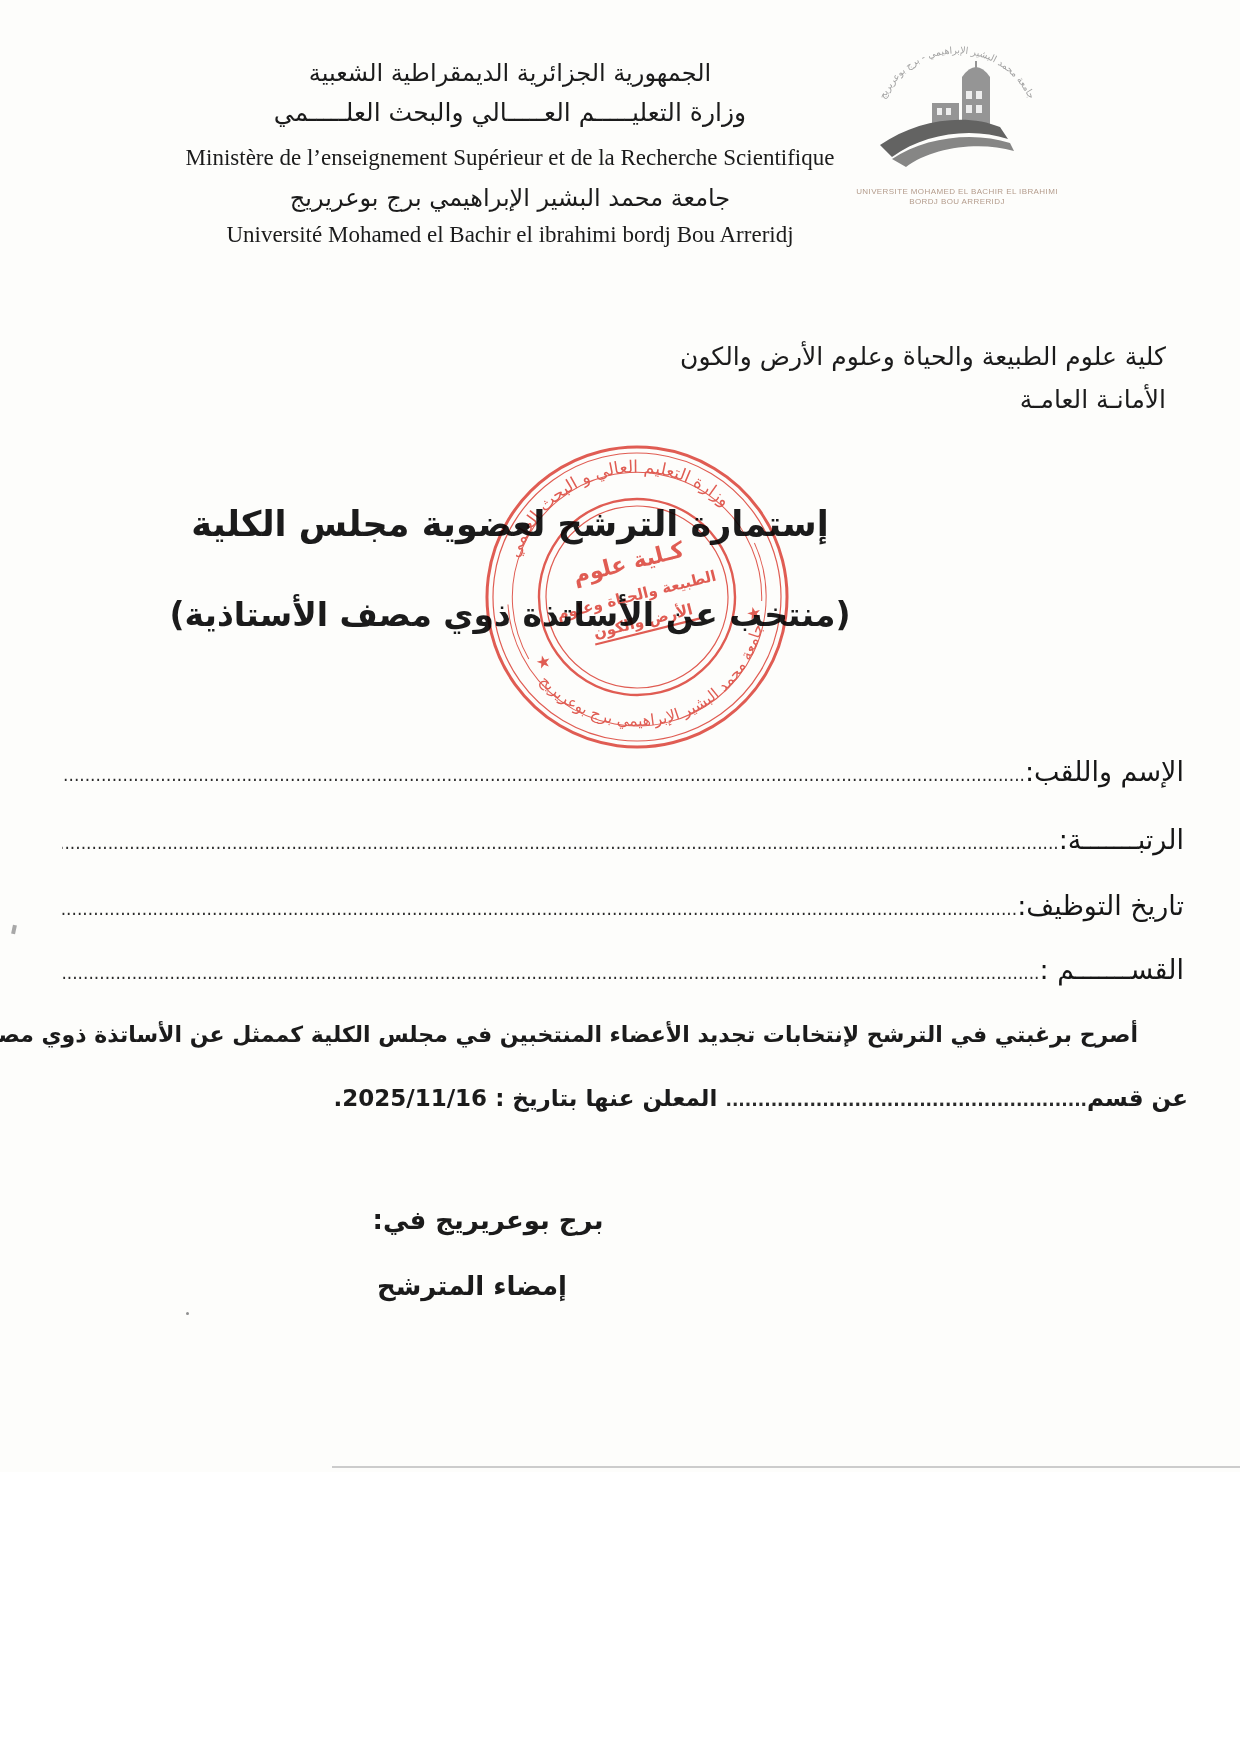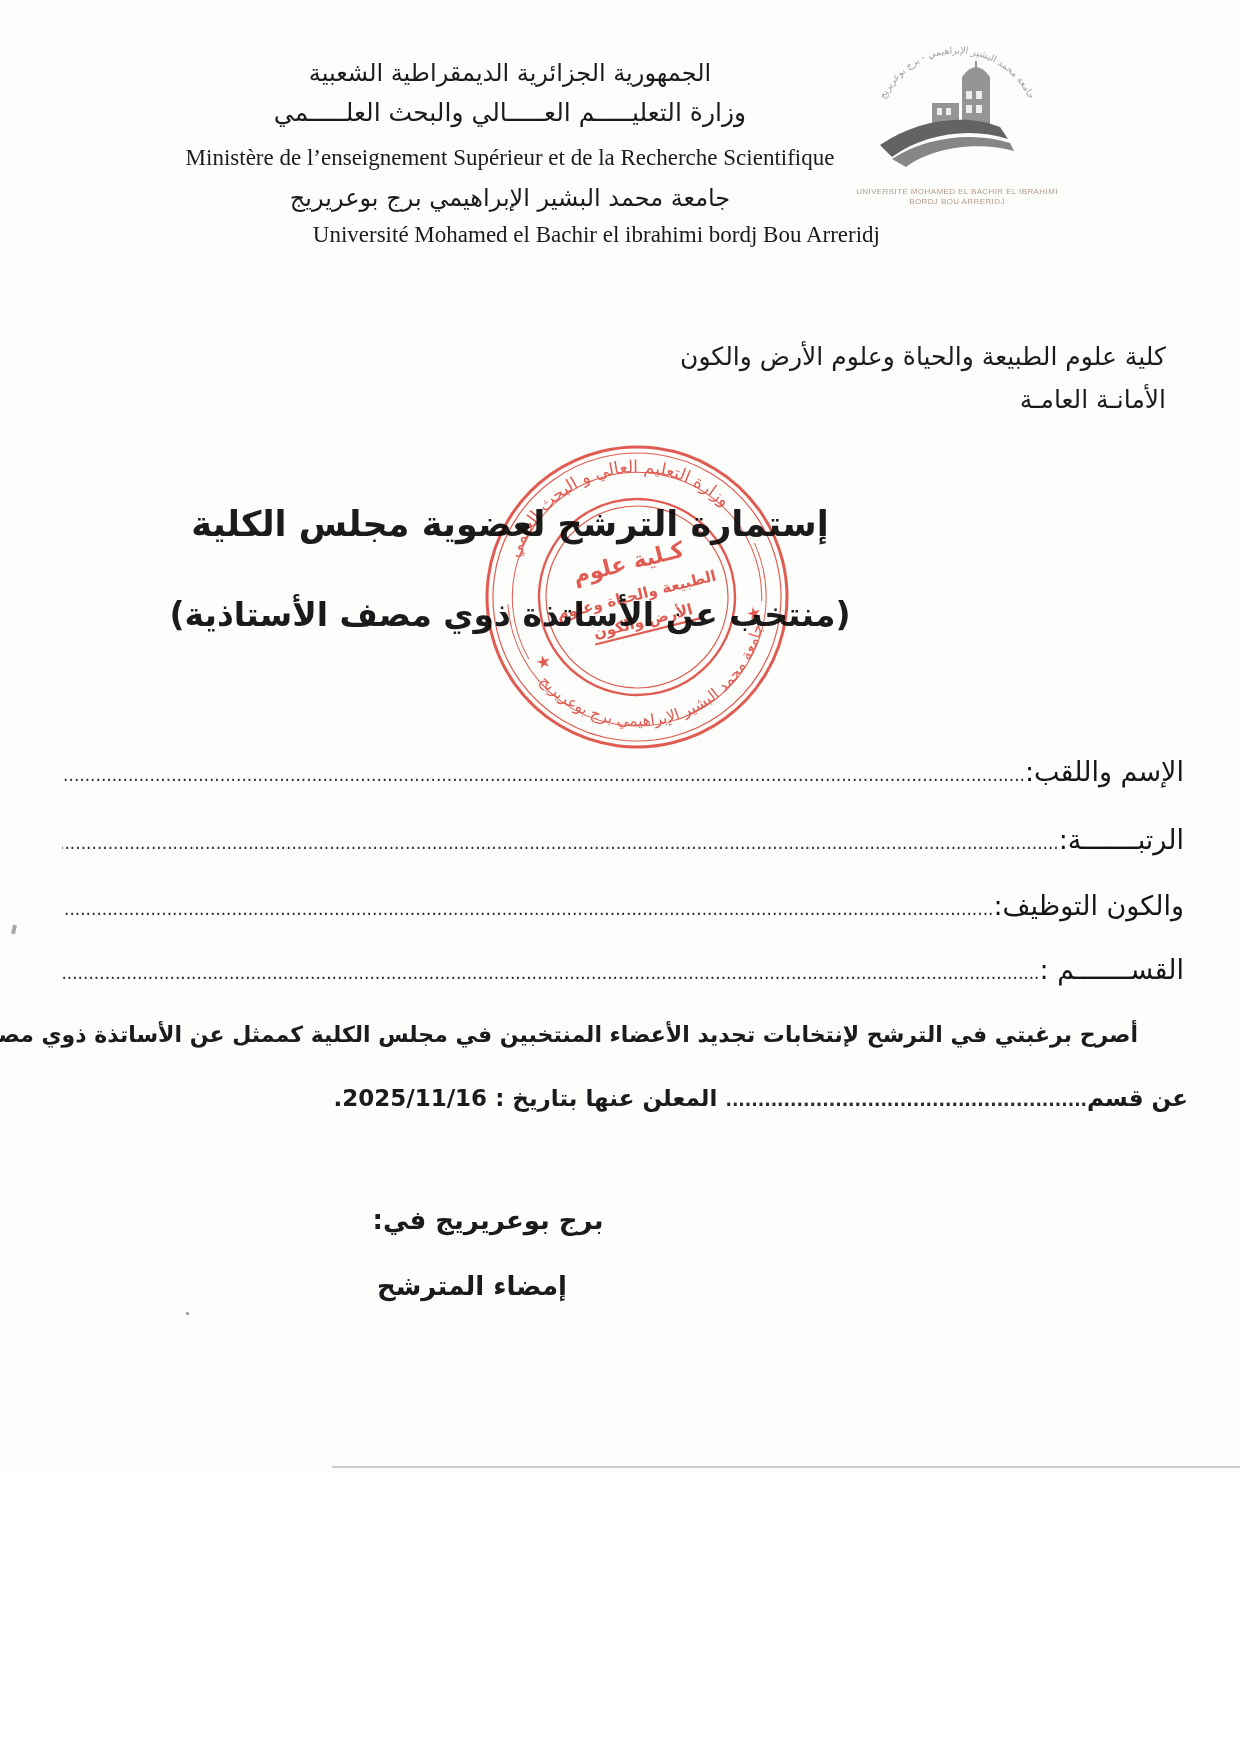--- a/index.html
+++ b/index.html
@@ -9,21 +9,21 @@
     font-family:"DejaVu Sans",sans-serif;color:#1b1b1b;
   }
   .abs{position:absolute;}
   
   .header{top:56px;left:140px;width:740px;text-align:center;}
   .h-ar1{font-size:24px;line-height:34px;}
   .h-fr1{font-family:"Liberation Serif",serif;font-size:24px;line-height:48px;}
   .h-ar2{font-size:25px;line-height:46px;}
   .h-fr2{font-family:"Liberation Serif",serif;font-size:23px;line-height:44px;}
   .h-ar3{font-size:24px;line-height:36px;}
-  .h-fr3{font-family:"Liberation Serif",serif;font-size:23px;line-height:38px;text-align:right;}
+  .h-fr3{font-family:"Liberation Serif",serif;font-size:23px;line-height:38px;}
   
   .logo{top:46px;left:862px;width:190px;height:142px;filter:blur(.4px);opacity:.92;}
   .logo-caption{top:187px;left:852px;width:210px;text-align:center;
     font-size:8px;line-height:10px;letter-spacing:.4px;color:#b39b8b;
     font-family:"Liberation Sans",sans-serif;filter:blur(.3px);}
   
   .faculty{top:336px;right:74px;text-align:right;direction:rtl;}
   .f-line1{font-size:25px;line-height:42px;}
   .f-line2{font-size:25px;line-height:44px;}
   
@@ -134,21 +134,21 @@
     </g>
   </svg>
 
   <div class="abs field fy1">
     <span class="lbl">الإسم واللقب:</span><span class="leader">................................................................................................................................................................................................................................................</span>
   </div>
   <div class="abs field fy2">
     <span class="lbl">الرتبـــــــة:</span><span class="leader">................................................................................................................................................................................................................................................</span>
   </div>
   <div class="abs field fy3">
-    <span class="lbl">والكون التوظيف:</span><span class="leader">................................................................................................................................................................................................................................................</span>
+    <span class="lbl">تاريخ التوظيف:</span><span class="leader">................................................................................................................................................................................................................................................</span>
   </div>
   <div class="abs field fy4">
     <span class="lbl">القســـــــم :</span><span class="leader">................................................................................................................................................................................................................................................</span>
   </div>
 
   <div class="abs decl1">أصرح برغبتي في الترشح لإنتخابات تجديد الأعضاء المنتخبين في مجلس الكلية كممثل عن الأساتذة ذوي مصف الأستاذية</div>
   <div class="abs decl2">
     <span>عن قسم</span><span class="dots-mid">........................................................</span> <span>المعلن عنها بتاريخ : 2025/11/16.</span>
   </div>
 

